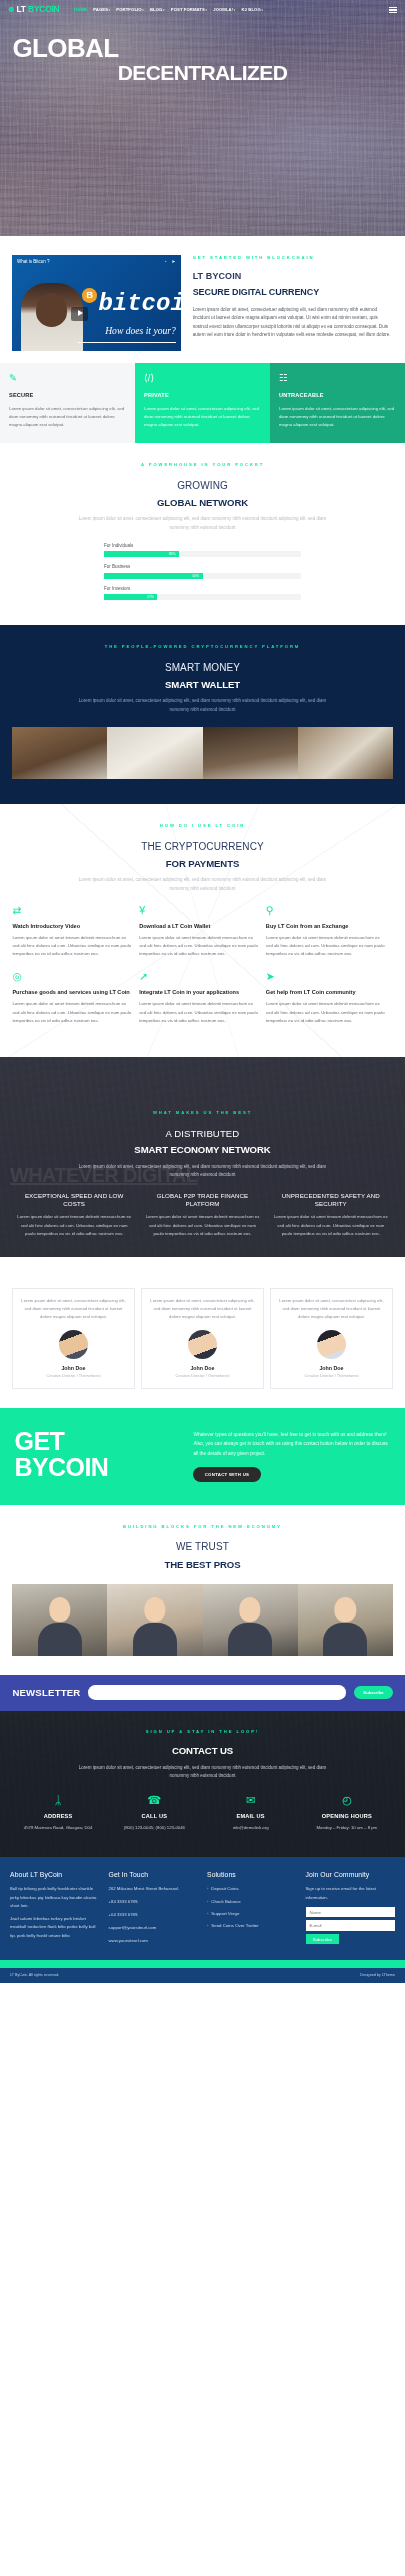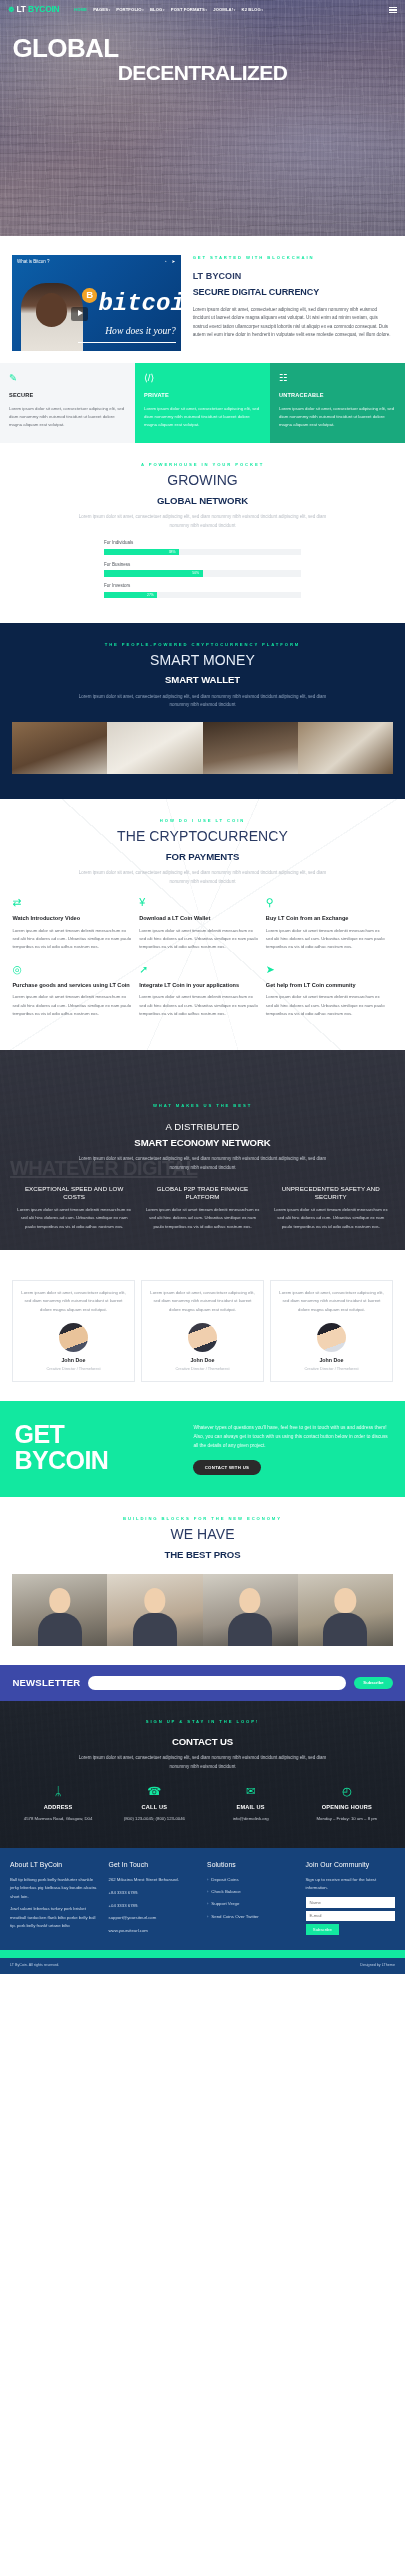--- a/index.html
+++ b/index.html
@@ -123,21 +123,21 @@
   .c2 .fc-title, .c3 .fc-title { color:#fff; }
   .fc-body { font-size:4.3px; line-height:1.9; margin-top:5px; }
   .c1 .fc-body { color:#6a6f76; }
   .c2 .fc-body { color:#e3fff5; }
   .c3 .fc-body { color:#dff6ee; }
 
   
   .sec { padding:19px 12.4px; }
   .sec-head { text-align:center; }
   .sec-head .eyebrow { display:block; }
-  .sec-head .h-light { color:#2a3a63; font-size:14px; letter-spacing:0.1px; }
+  .sec-head .h-light { color:#2a3a63; font-size:10px; margin-top:9px; letter-spacing:0.1px; }
   .sec-head .h-bold  { color:#152b55; font-size:9.6px; font-weight:bold; margin-top:0.6px; letter-spacing:-0.1px; }
   .sec-head .h-desc  { color:#b7bcc3; font-size:4.5px; margin-top:4.5px; line-height:1.9; max-width:264px; margin-left:auto; margin-right:auto; }
 
   
   .bars { width:197px; margin:9px auto 0; }
   .bar-row { margin-bottom:5.6px; }
   .bar-label { font-size:4.5px; color:#4f545b; margin-bottom:2.3px; }
   .bar-track { height:6.2px; background:#f1f3f5; position:relative; }
   .bar-fill { height:100%; background:#12e8a0; position:relative; }
   .bar-val { position:absolute; right:3.4px; top:0; color:#fff; font-size:3.4px; line-height:6.2px; }
@@ -514,21 +514,21 @@
     </div>
     <div class="getbc-r">
       <p>Whatever types of questions you'll have, feel free to get in touch with us and address them! Also, you can always get in touch with us using this contact button below in order to discuss all the details of any given project.</p>
       <button class="btn-dark">CONTACT WITH US</button>
     </div>
   </section>
 
   <section class="sec">
     <div class="sec-head">
       <span class="eyebrow">BUILDING BLOCKS FOR THE NEW ECONOMY</span>
-      <div class="h-light">WE HAVE</div>
+      <div class="h-light">WE TRUST</div>
       <div class="h-bold">THE BEST PROS</div>
     </div>
     <div class="team-grid">
       <div class="tm tm1">
           <div class="head"></div>
           <div class="torso"></div>
         </div>
       <div class="tm tm2">
           <div class="head"></div>
           <div class="torso"></div>

